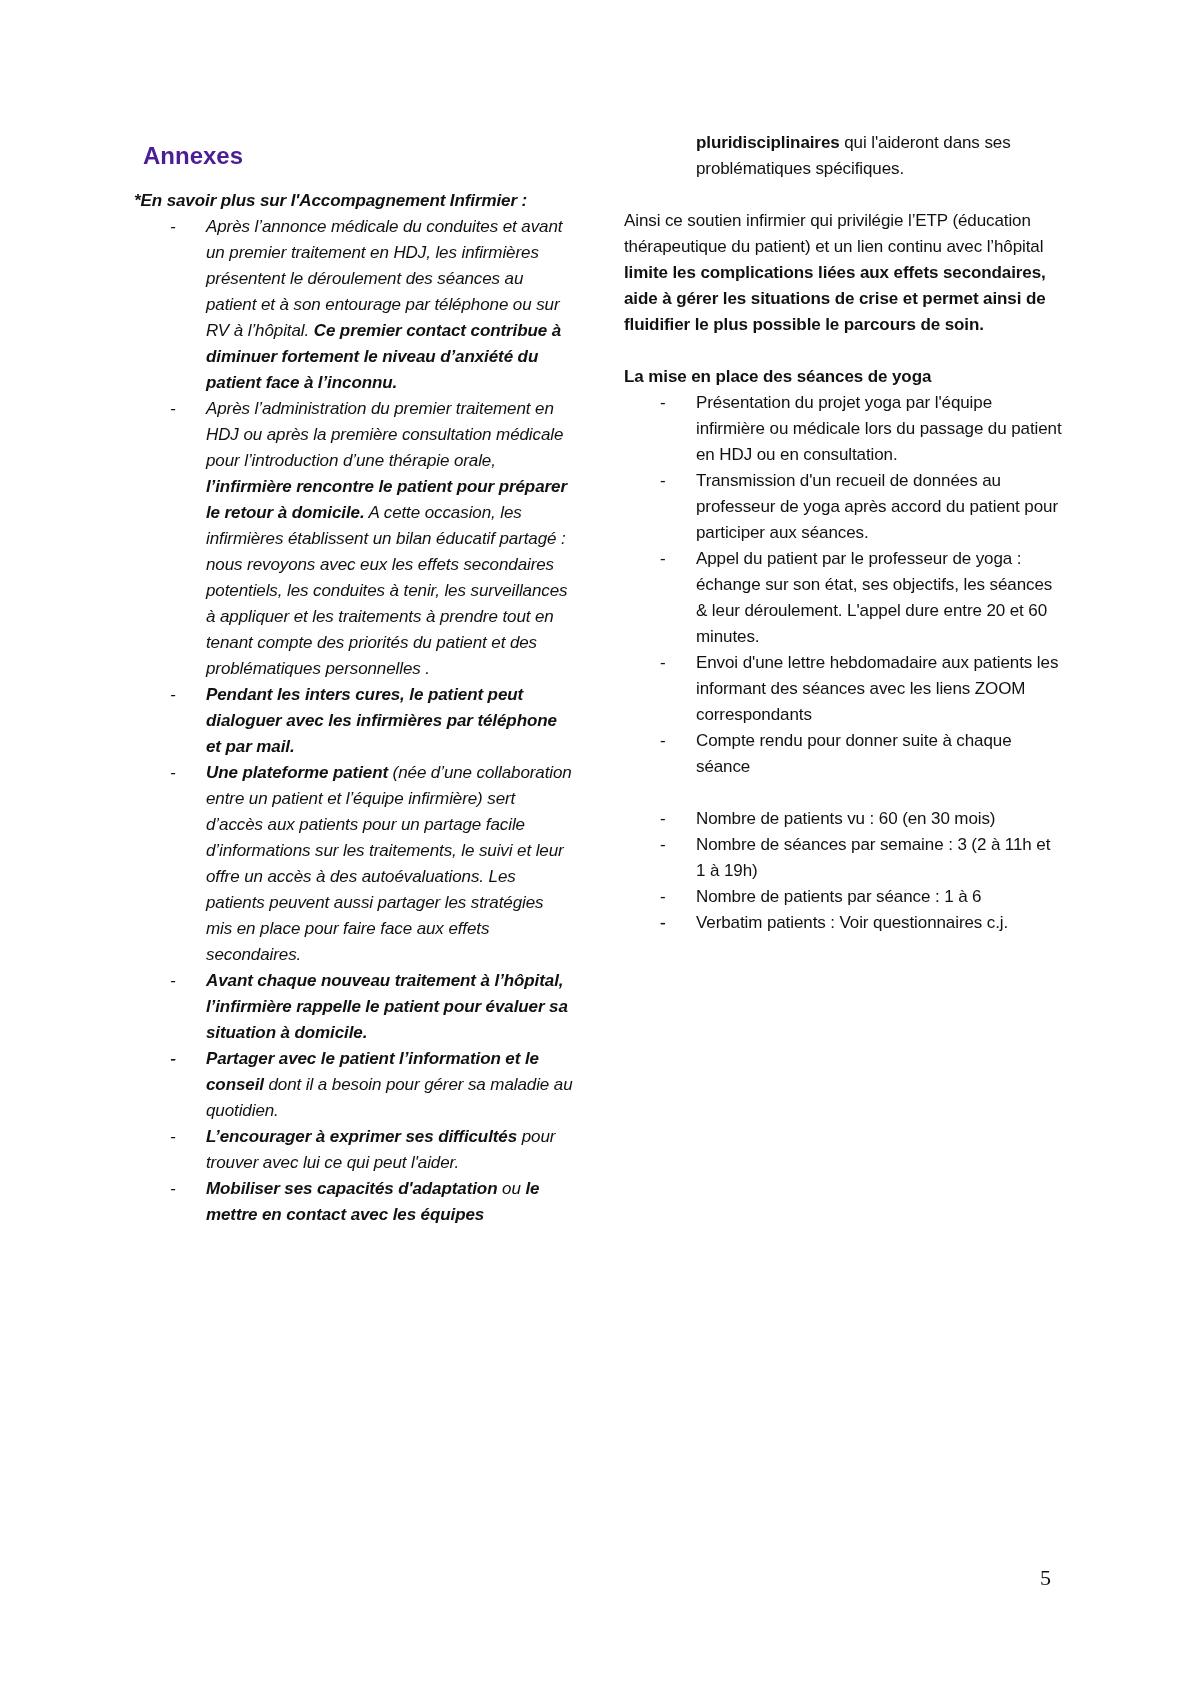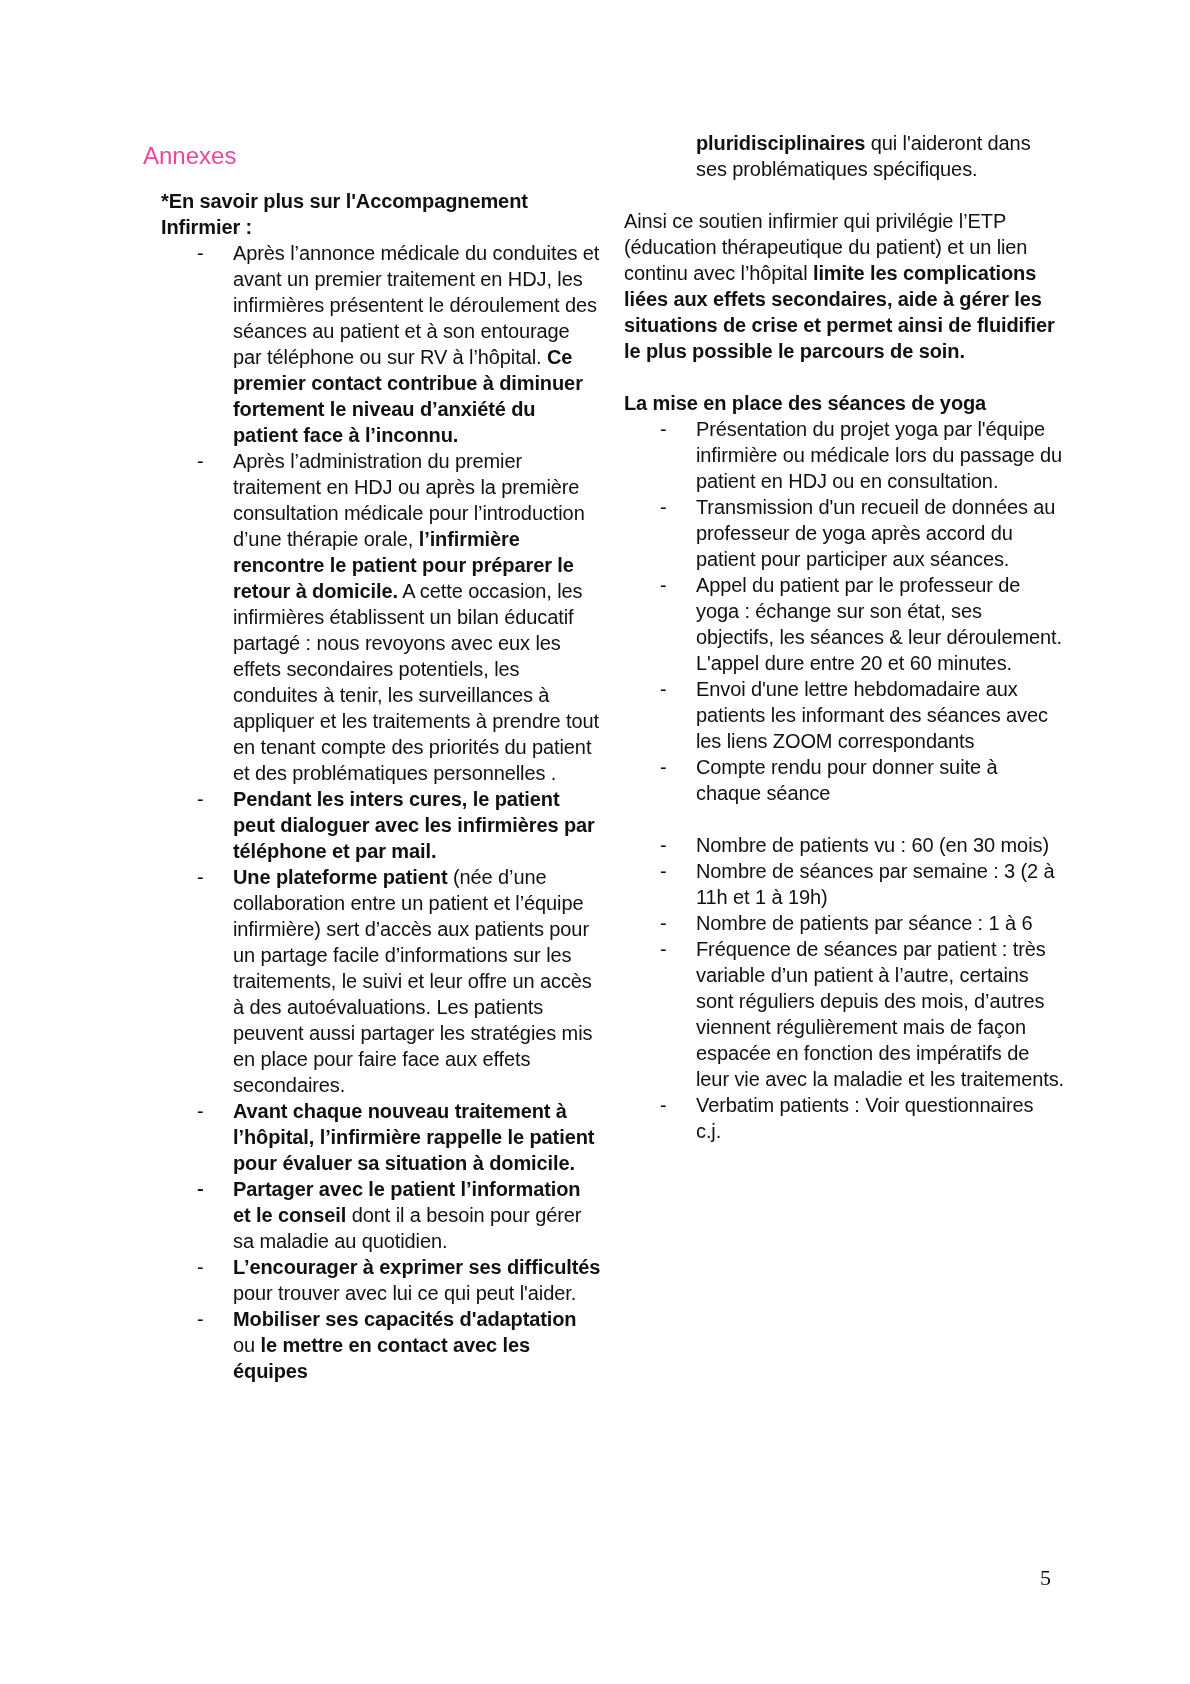--- a/index.html
+++ b/index.html
@@ -1,22 +1,22 @@
 <!DOCTYPE html>
 <html><head>
 <meta charset="utf-8">
 <style>
   html, body { margin: 0; padding: 0; background: #ffffff; }
   body { width: 1190px; height: 1684px; position: relative; overflow: hidden;
          font-family: "Liberation Sans", "DejaVu Sans", sans-serif; color: #111; }
-  .col { position: absolute; top: 0; font-size: 20px; line-height: 26px; letter-spacing: -0.1px; }
-  .col-left { left: 161px; width: 440px; }
+  .col { position: absolute; top: 0; font-size: 17px; line-height: 26px; letter-spacing: -0.1px; }
+  .col-left { left: 134px; width: 440px; font-style: italic; }
   .col-right { left: 624px; width: 440px; }
-  .title { position: absolute; left: 143px; top: 140px; font-size: 24px; font-weight: normal;
-           color: #ec4899; line-height: 32px; margin: 0; }
+  .title { position: absolute; left: 143px; top: 140px; font-size: 24px; font-weight: bold;
+           color: #4c1d95; line-height: 32px; margin: 0; }
   p { margin: 0; }
   b { font-weight: bold; }
   ul { list-style: none; margin: 0; padding: 0; }
   li { position: relative; padding-left: 72px; }
   li .dash { position: absolute; left: 36px; top: 0; }
   .right-list li { padding-left: 72px; }
   .gap { height: 26px; }
   .page-num { position: absolute; left: 1040px; top: 1565px; font-family: "Liberation Serif", serif;
               font-size: 22px; color: #111; }
 </style>
@@ -54,18 +54,18 @@
       <li><span class="dash">-</span><span>Transmission d'un recueil de données au professeur de yoga après accord du patient pour participer aux séances.</span></li>
       <li><span class="dash">-</span><span>Appel du patient par le professeur de yoga : échange sur son état, ses objectifs, les séances &amp; leur déroulement. L'appel dure entre 20 et 60 minutes.</span></li>
       <li><span class="dash">-</span><span>Envoi d'une lettre hebdomadaire aux patients les informant des séances avec les liens ZOOM correspondants</span></li>
       <li><span class="dash">-</span><span>Compte rendu pour donner suite à chaque séance</span></li>
     </ul>
   <div class="gap"></div>
   <ul class="right-list" id="stats-list">
       <li><span class="dash">-</span><span>Nombre de patients vu : 60 (en 30 mois)</span></li>
       <li><span class="dash">-</span><span>Nombre de séances par semaine : 3 (2 à 11h et 1 à 19h)</span></li>
       <li><span class="dash">-</span><span>Nombre de patients par séance : 1 à 6</span></li>
-      <li><span class="dash">-</span><span>Fréquence de séances par patient : très variable d’un patient à l’autre, certains sont réguliers depuis des mois, d’autres viennent régulièrement mais de façon espacée en fonction des impératifs de leur vie avec la maladie et les traitements.</span></li>
+      <li><span class="dash">-</span></li>
       <li><span class="dash">-</span><span>Verbatim patients : Voir questionnaires c.j.</span></li>
     </ul>
 </div>
 
 <div class="page-num">5</div>
 
 </body></html>

